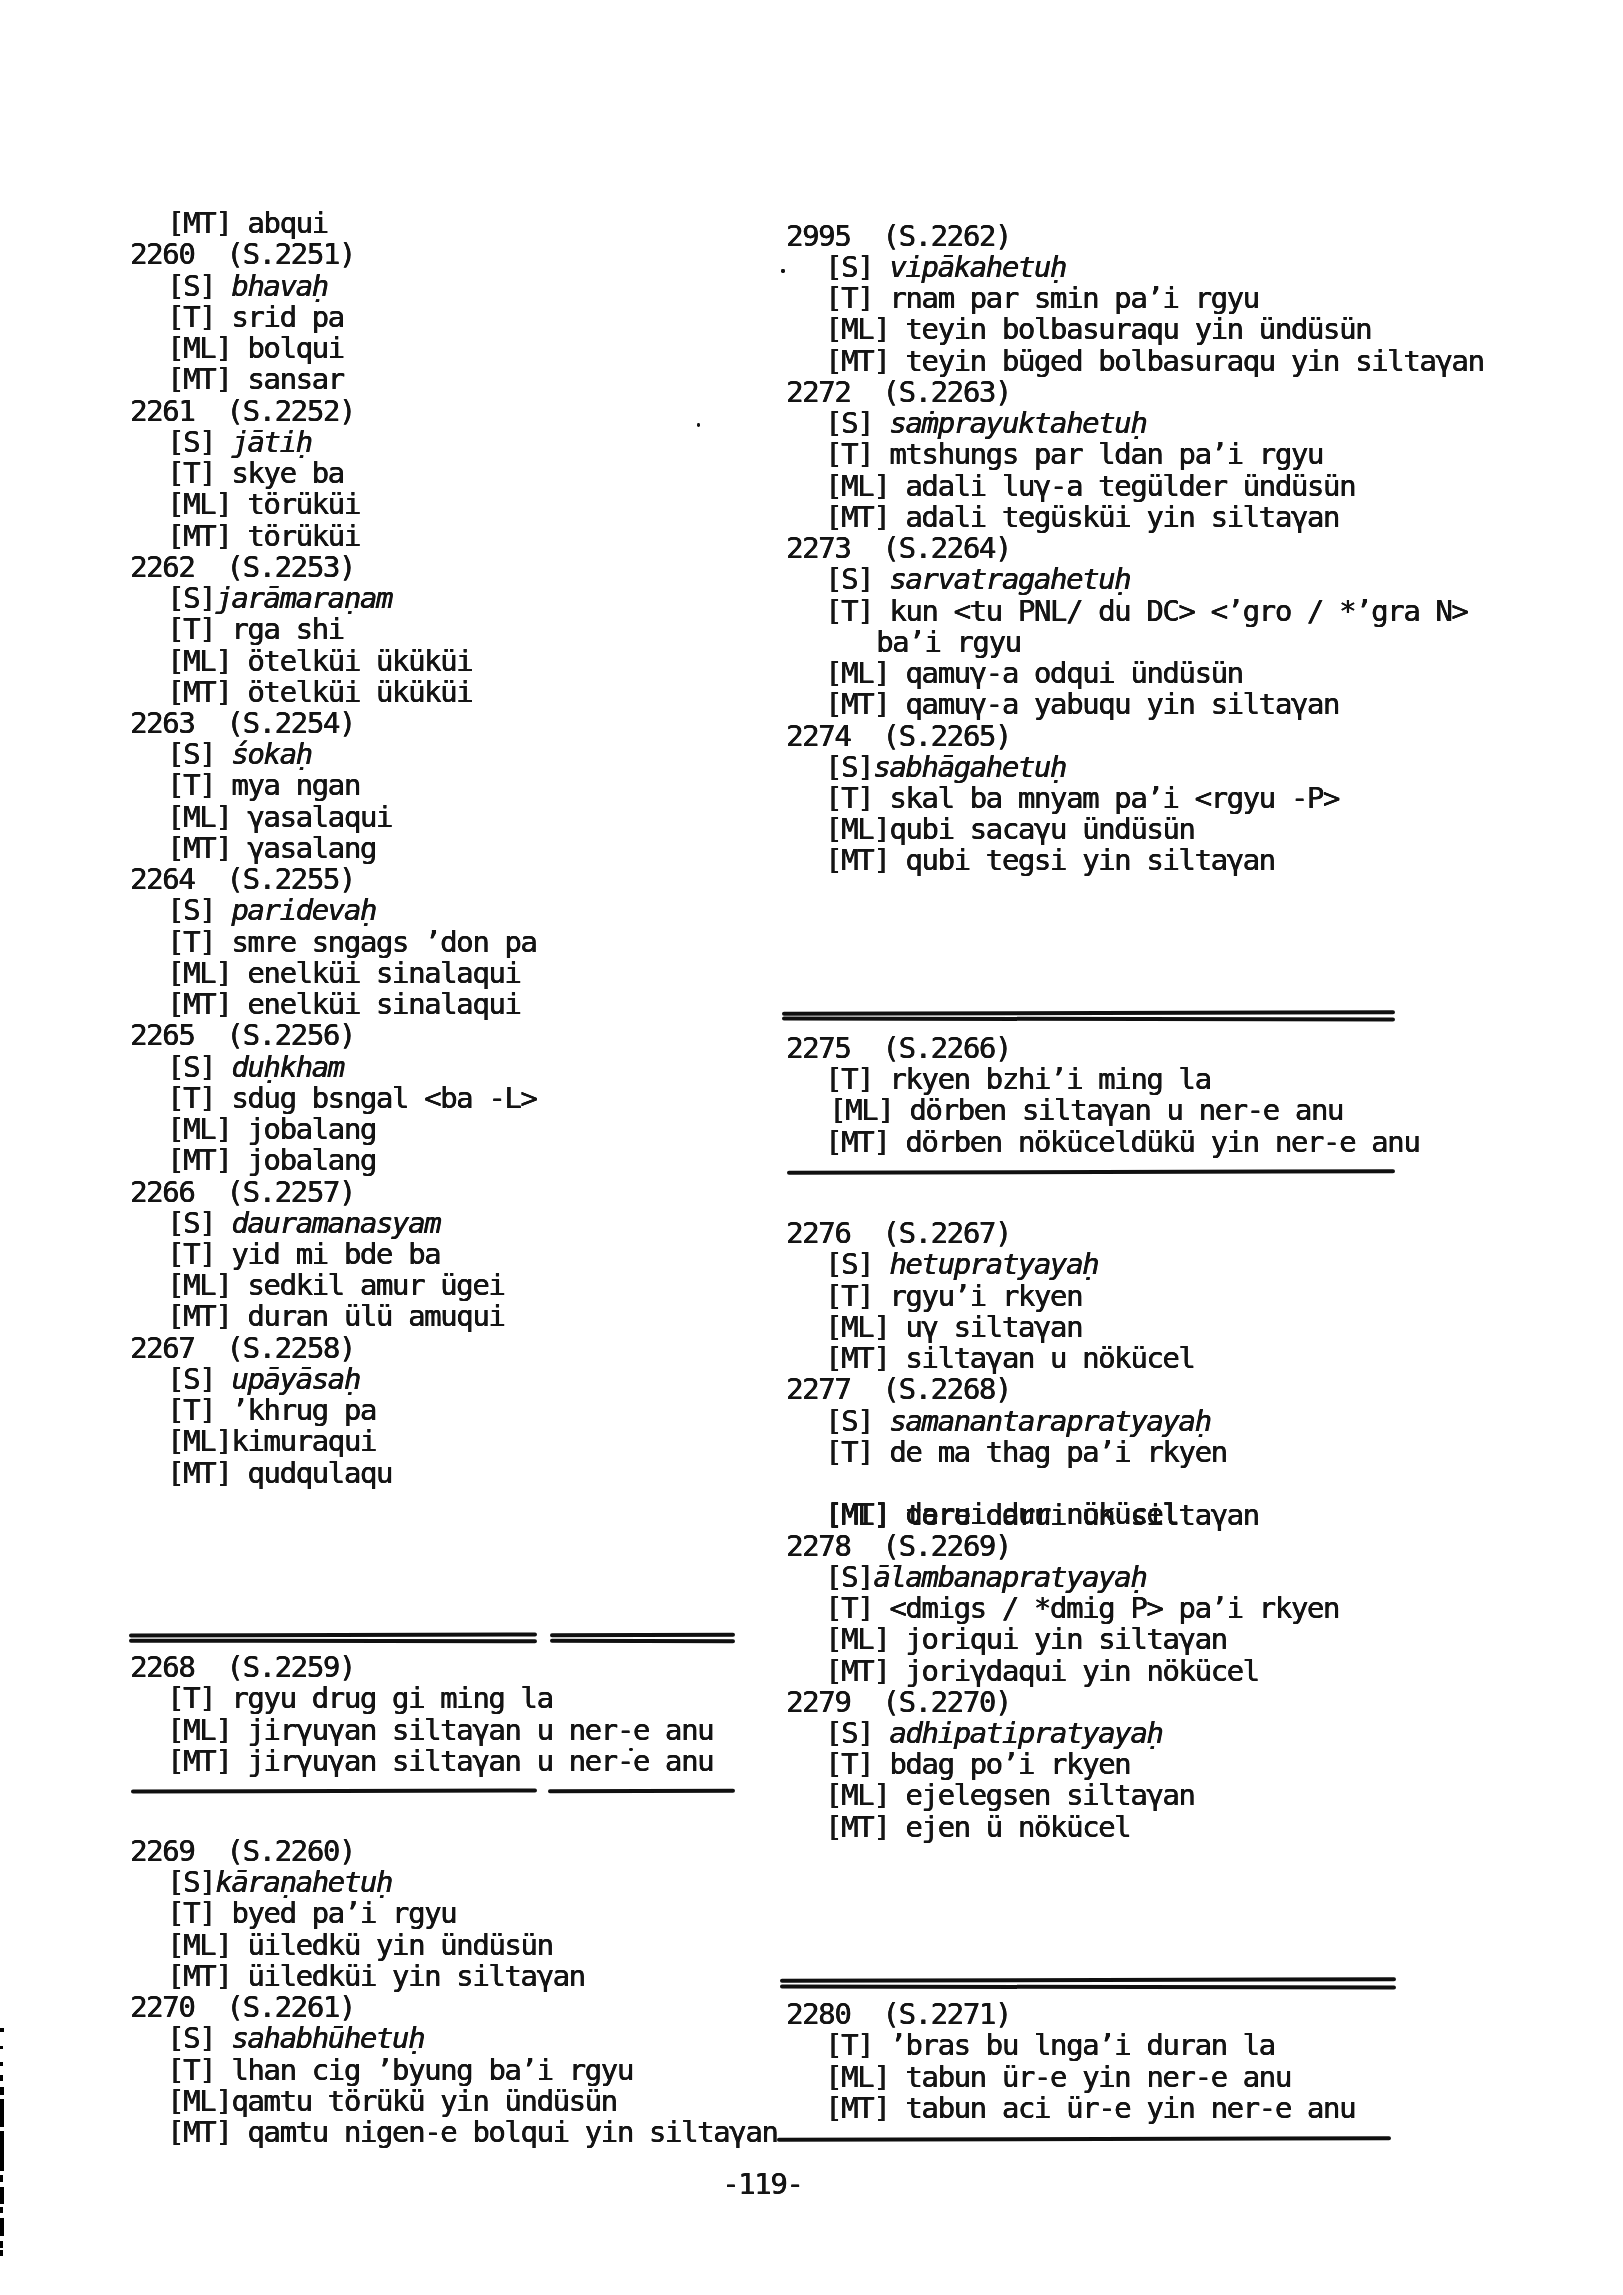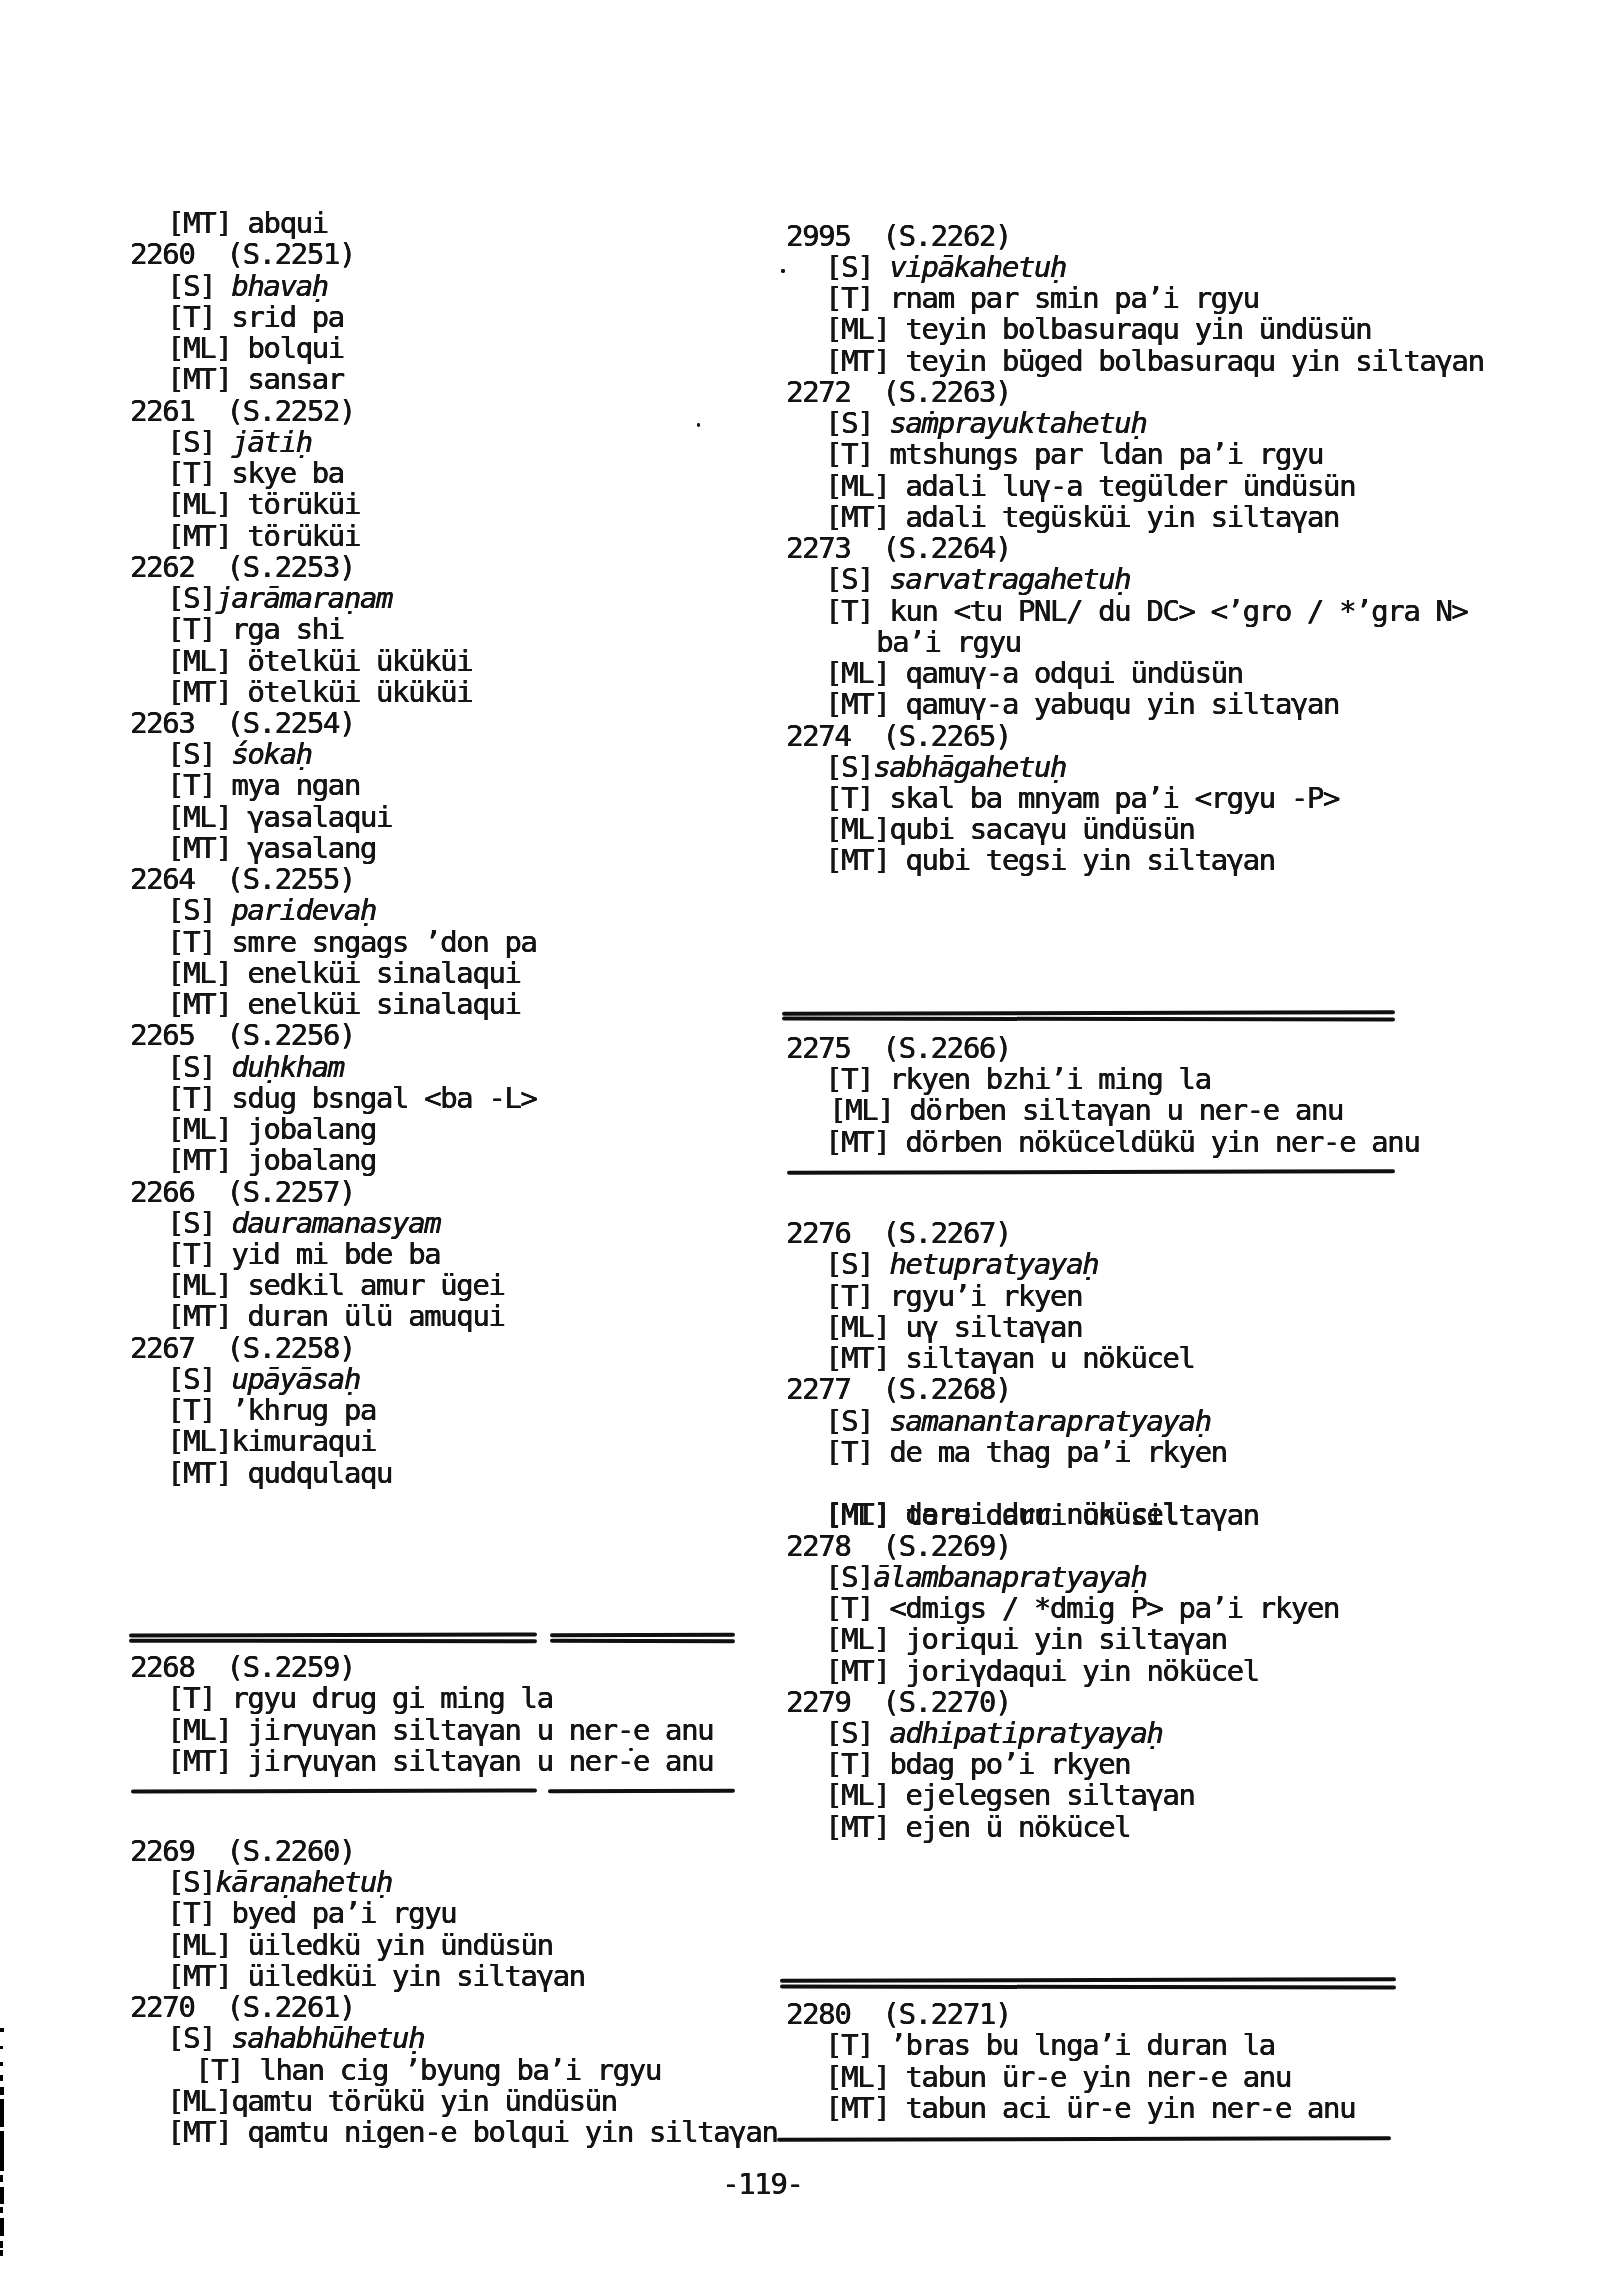--- a/index.html
+++ b/index.html
@@ -92,21 +92,21 @@
         <div class="seg" style="left: 131px; top: 1789px; width: 406px; transform: rotate(-0.15deg);"></div>
         <div class="seg" style="left: 548px; top: 1789px; width: 187px; transform: rotate(-0.15deg);"></div>
       </div>
       <div class="line" style="left: 130px; top: 1836px;"><span>2269</span><span>  (S.2260)</span></div>
       <div class="line" style="left: 167px; top: 1867px;"><span>[S]</span><span class="term italic">kāraṇahetuḥ</span></div>
       <div class="line" style="left: 167px; top: 1898px;"><span>[T]</span><span class="term"> byed pa’i rgyu</span></div>
       <div class="line" style="left: 167px; top: 1930px;"><span>[ML]</span><span class="term"> üiledkü yin ündüsün</span></div>
       <div class="line" style="left: 167px; top: 1961px;"><span>[MT]</span><span class="term"> üiledküi yin siltaγan</span></div>
       <div class="line" style="left: 130px; top: 1992px;"><span>2270</span><span>  (S.2261)</span></div>
       <div class="line" style="left: 167px; top: 2023px;"><span>[S]</span><span class="term italic"> sahabhūhetuḥ</span></div>
-      <div class="line" style="left: 167px; top: 2055px; margin-left: 28px;"><span>[T]</span><span class="term"> lhan cig ’byung ba’i rgyu</span></div>
+      <div class="line" style="left: 167px; top: 2055px;"><span>[T]</span><span class="term"> lhan cig ’byung ba’i rgyu</span></div>
       <div class="line" style="left: 167px; top: 2086px;"><span>[ML]</span><span class="term">qamtu törükü yin ündüsün</span></div>
       <div class="line" style="left: 167px; top: 2117px;"><span>[MT]</span><span class="term"> qamtu nigen-e bolqui yin siltaγan</span></div>
       <div class="line" style="left: 786px; top: 221px;"><span>2995</span><span>  (S.2262)</span></div>
       <div class="line" style="left: 825px; top: 252px;"><span>[S]</span><span class="term italic"> vipākahetuḥ</span></div>
       <div class="line" style="left: 825px; top: 283px;"><span>[T]</span><span class="term"> rnam par smin pa’i rgyu</span></div>
       <div class="line" style="left: 825px; top: 314px;"><span>[ML]</span><span class="term"> teyin bolbasuraqu yin ündüsün</span></div>
       <div class="line" style="left: 825px; top: 346px;"><span>[MT]</span><span class="term"> teyin büged bolbasuraqu yin siltaγan</span></div>
       <div class="line" style="left: 786px; top: 377px;"><span>2272</span><span>  (S.2263)</span></div>
       <div class="line" style="left: 825px; top: 408px;"><span>[S]</span><span class="term italic"> saṁprayuktahetuḥ</span></div>
       <div class="line" style="left: 825px; top: 439px;"><span>[T]</span><span class="term"> mtshungs par ldan pa’i rgyu</span></div>

